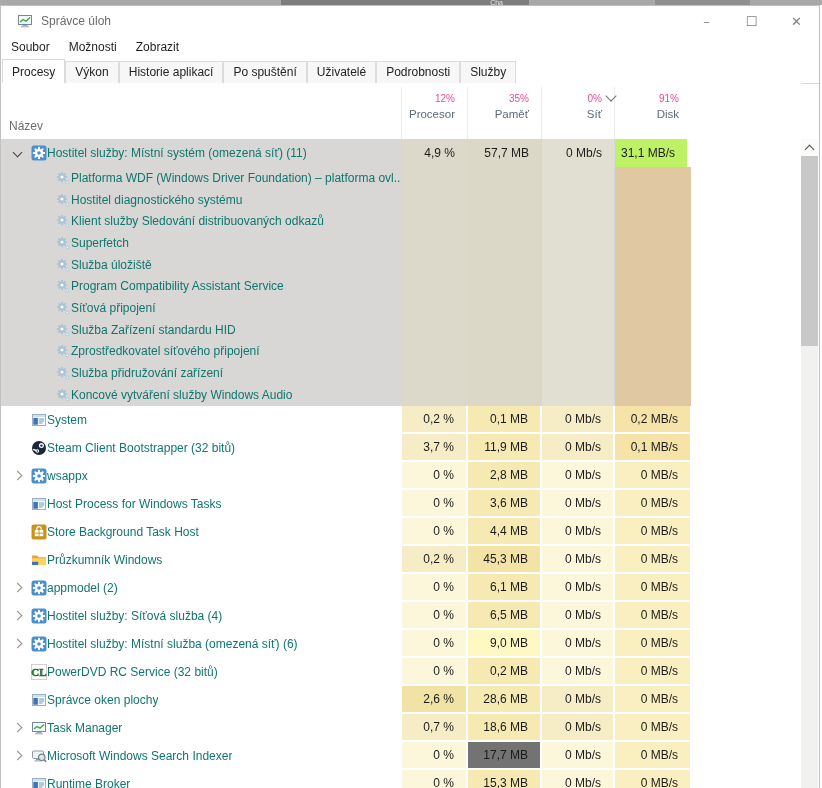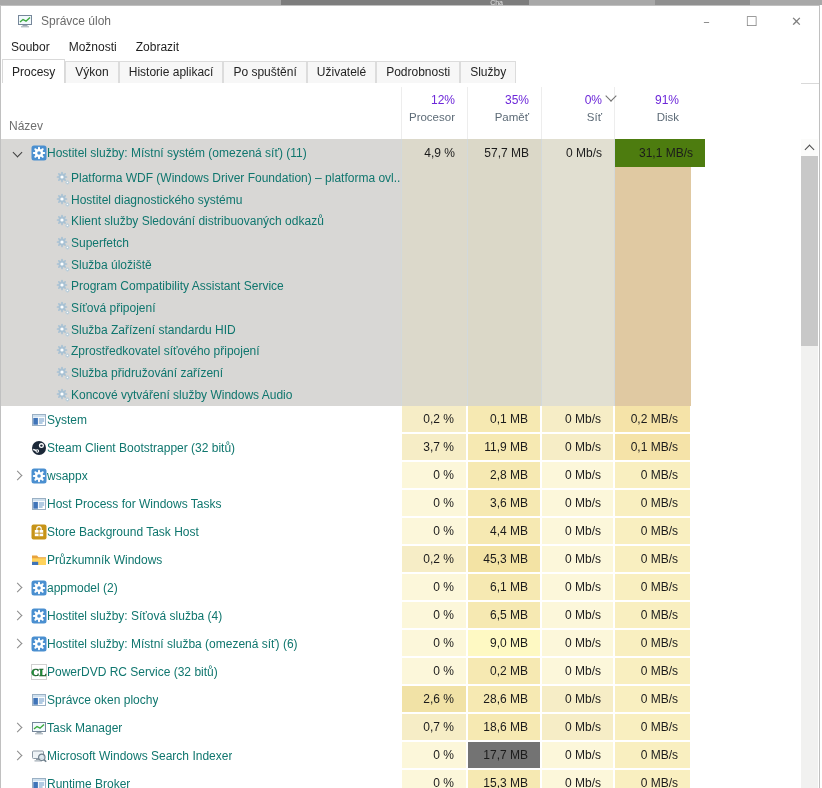--- a/index.html
+++ b/index.html
@@ -33,21 +33,21 @@
   .tabbar{height:25px;display:flex;align-items:flex-end;border-bottom:1px solid #d9d9d9;padding-left:1px;}
   .tab{font-size:12px;color:#242424;padding:3px 9px 4px;background:#f7f7f7;border:1px solid #dcdcdc;
     border-bottom:none;margin-right:0;white-space:nowrap;}
   .tab.active{background:#fff;border-color:#d9d9d9;padding-top:5px;margin-bottom:-1px;padding-bottom:5px;}
 
   
   .header{position:absolute;top:77px;left:0;width:800px;height:56px;background:#fff;}
   .name-header{position:absolute;left:8px;bottom:6px;font-size:12px;color:#6e6e6e;}
   .colhead{position:absolute;top:4px;bottom:0;border-left:1px solid #ededed;box-sizing:border-box;
     text-align:right;padding-right:12px;}
-  .colhead .pct{font-size:12px;color:#6d28d9;margin-top:6px;}
+  .colhead .pct{font-size:10px;color:#ec4899;margin-top:6px;}
   .colhead .collabel{font-size:11.5px;color:#5d6b77;margin-top:4px;}
   .sort-chev{position:absolute;top:9px;width:7px;height:7px;border-right:1.3px solid #707070;
     border-bottom:1.3px solid #707070;transform:rotate(45deg);}
 
   
   .list{position:absolute;top:133px;left:0;width:800px;height:650px;overflow:hidden;background:#fff;}
   .prow{position:relative;width:800px;}
   .prow.h28{height:28px;}
   .prow.h22{height:21.7px;}
   .namecell{position:absolute;left:0;top:0;bottom:0;width:400px;display:flex;align-items:center;}
@@ -149,21 +149,21 @@
               <rect x="7" y="1.7999999999999998" width="2" height="12.4" rx="1" fill="#ffffff" transform="rotate(135 8 8)"></rect>
               <circle cx="8" cy="8" r="4.1" fill="#ffffff"></circle>
               <circle cx="8" cy="8" r="1.8" fill="#4a8fd0"></circle>
             </svg>
           </span>
           <span class="pname">Hostitel služby: Místní systém (omezená síť) (11)</span>
         </div>
         <div class="cell grp-cell" style="left: 400px; width: 66px; top: 0px; bottom: 0px; background: rgb(220, 217, 203);">4,9 %</div>
         <div class="cell grp-cell" style="left: 466px; width: 74px; top: 0px; bottom: 0px; background: rgb(219, 216, 200);">57,7 MB</div>
         <div class="cell grp-cell" style="left: 540px; width: 73px; top: 0px; bottom: 0px; background: rgb(225, 223, 209);">0 Mb/s</div>
-        <div class="cell grp-cell" style="left: 613px; width: 91px; top: 0px; bottom: 0px; background: #4d7c0f;">31,1 MB/s</div>
+        <div class="cell grp-cell" style="left: 613px; width: 73px; top: 0px; bottom: 0px; background: #bef264;">31,1 MB/s</div>
       </div>
       <div class="prow h22">
         <div class="namecell grp-name">
           <span class="chev-slot"></span>
           <span class="indent"></span>
           <span class="icon-slot">
             <svg width="16" height="16" viewBox="0 0 16 16">
               <rect x="6.15" y="1.7000000000000002" width="1.7" height="10.6" rx="0.85" fill="#a9c2d4" transform="rotate(0 7 7)"></rect>
               <rect x="6.15" y="1.7000000000000002" width="1.7" height="10.6" rx="0.85" fill="#a9c2d4" transform="rotate(45 7 7)"></rect>
               <rect x="6.15" y="1.7000000000000002" width="1.7" height="10.6" rx="0.85" fill="#a9c2d4" transform="rotate(90 7 7)"></rect>

